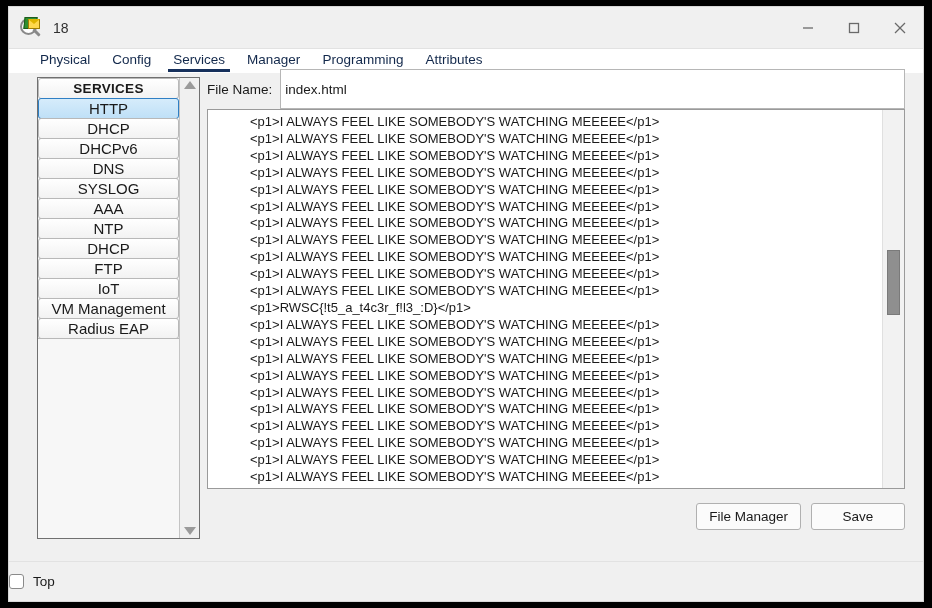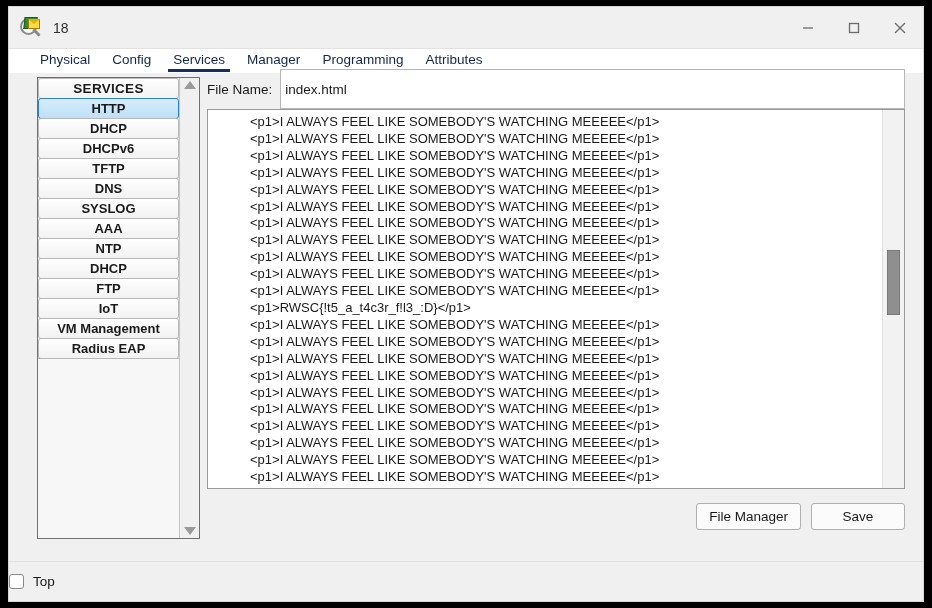--- a/index.html
+++ b/index.html
@@ -136,27 +136,26 @@
     height: 100%;
     background: #f7f7f7;
     overflow: hidden;
   }
   .svc-item {
     height: 21px;
     margin: 0;
     display: flex;
     align-items: center;
     justify-content: center;
-    font-size: 13px;
+    font-size: 15px;
     color: #1a1a1a;
     background: linear-gradient(#ffffff, #f2f2f2);
     border: 1px solid #b8b8b8;
     border-radius: 3px;
     margin-bottom: -1px;
-    font-weight: bold;
   }
   .svc-item.header {
     font-weight: bold;
     font-size: 13.5px;
     letter-spacing: 0.3px;
   }
   .svc-item.selected {
     background: linear-gradient(#d6ecfb, #bfe0f7);
     border: 1px solid #2f7fc4;
   }
@@ -349,21 +348,20 @@
   </div>
 
   <div class="body-area">
 
     <div class="sidebar">
       <div class="svc-list">
         <div class="svc-item header">SERVICES</div>
         <div class="svc-item selected">HTTP</div>
         <div class="svc-item">DHCP</div>
         <div class="svc-item">DHCPv6</div>
-        <div class="svc-item">TFTP</div>
         <div class="svc-item">DNS</div>
         <div class="svc-item">SYSLOG</div>
         <div class="svc-item">AAA</div>
         <div class="svc-item">NTP</div>
         <div class="svc-item">DHCP</div>
         <div class="svc-item">FTP</div>
         <div class="svc-item">IoT</div>
         <div class="svc-item">VM Management</div>
         <div class="svc-item">Radius EAP</div>
         <div class="svc-rest"></div>

